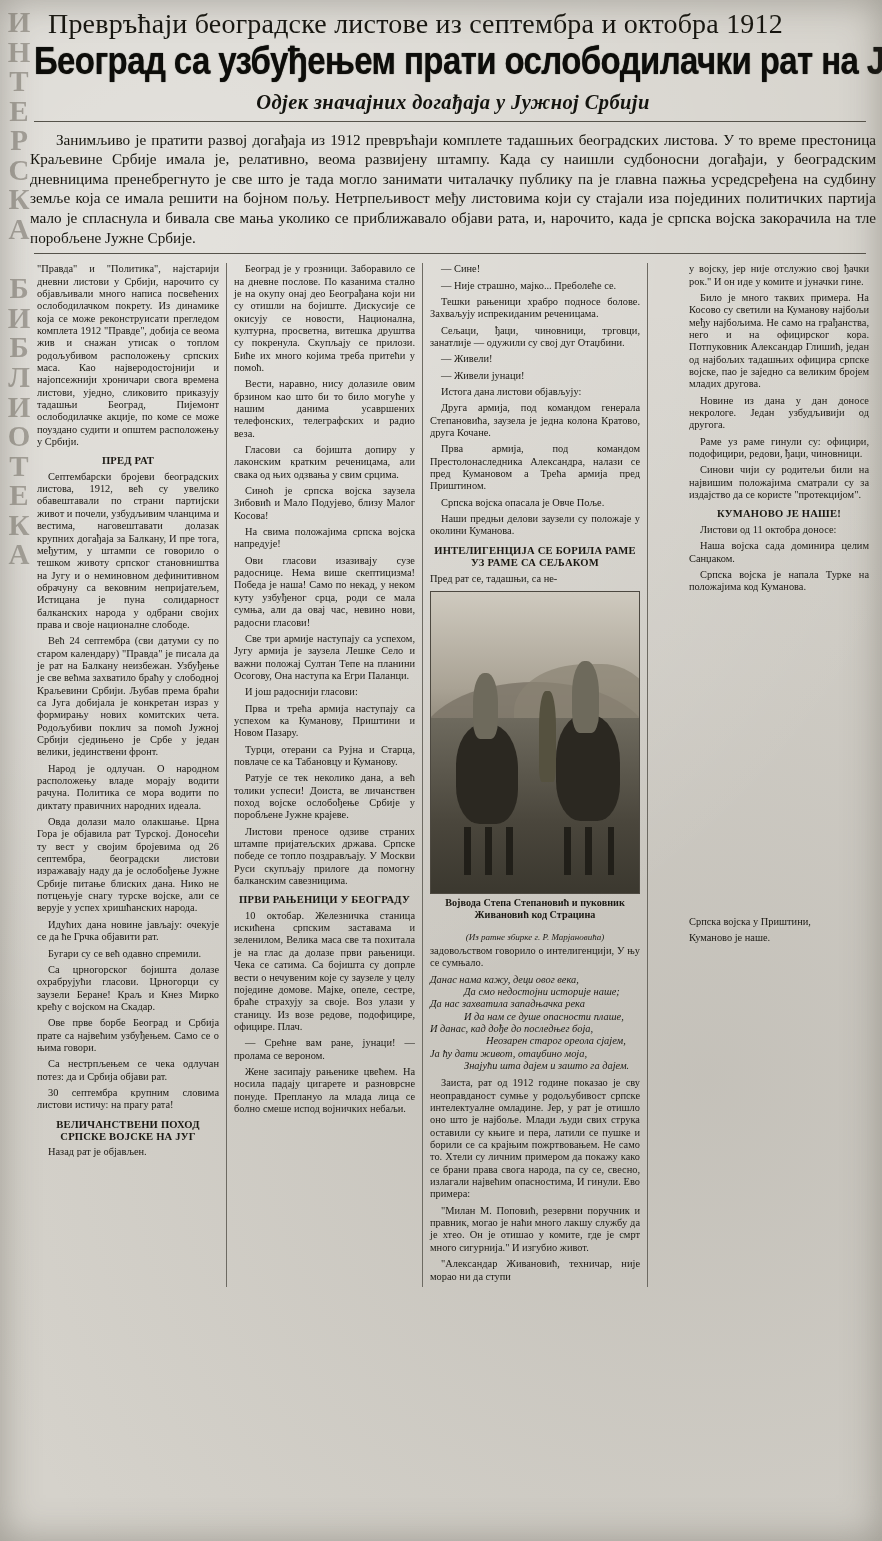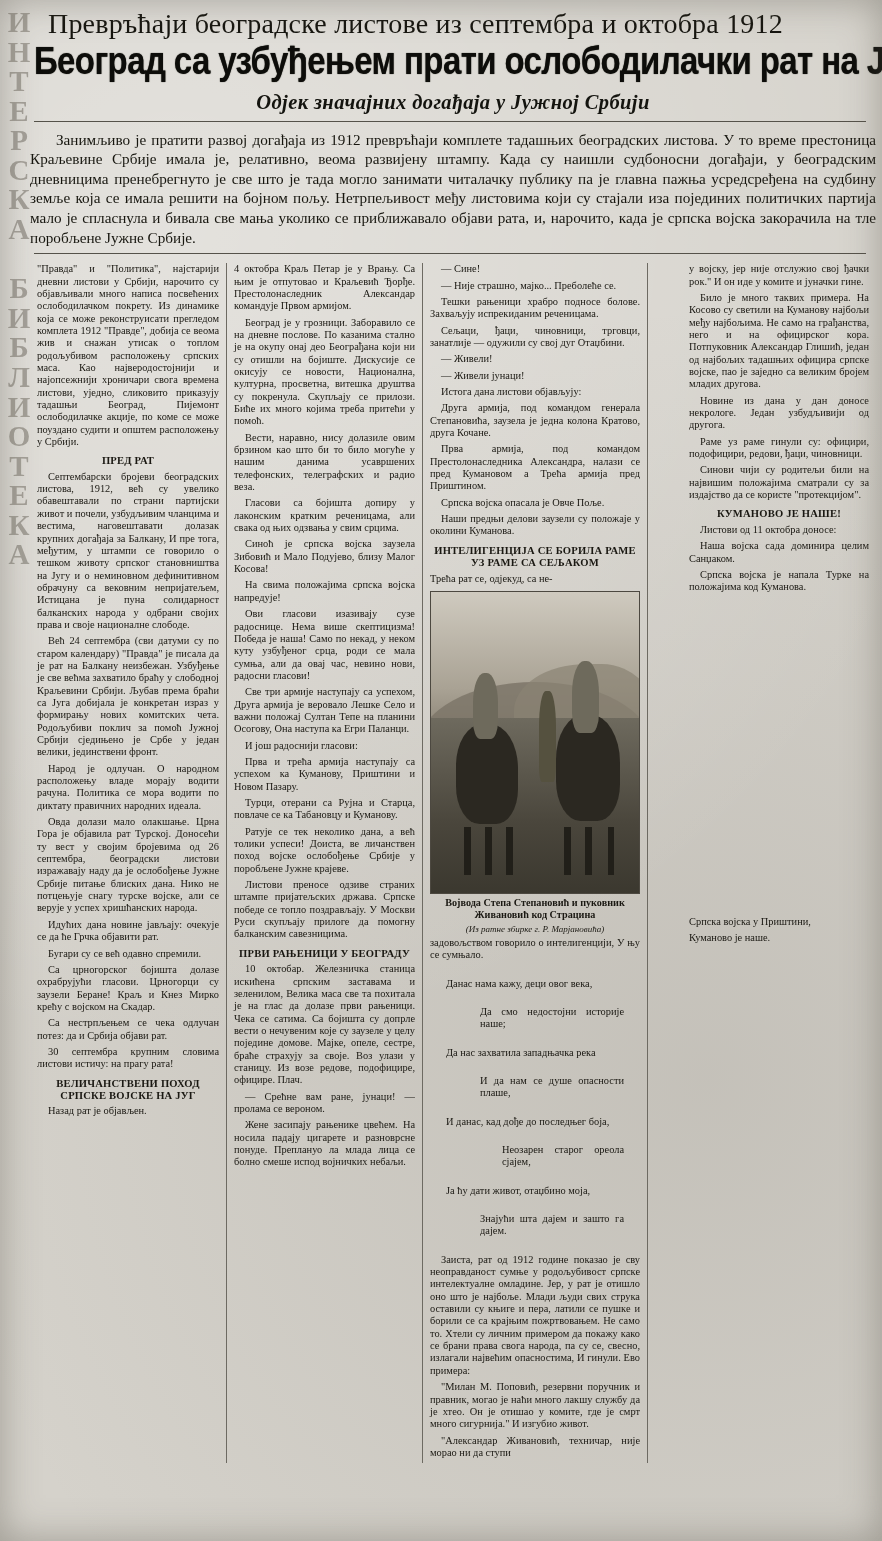--- a/index.html
+++ b/index.html
@@ -128,23 +128,23 @@
   .r2{left:68%;top:23%;width:13%;height:24%;}
   .standing{
     position:absolute;left:52%;top:33%;width:8%;height:30%;
     background:#55513f;border-radius:40% 40% 18% 18%;
   }
   .leg{position:absolute;background:#211f19;width:3.2%;height:16%;bottom:6%;}
   .caption{
     font-size:10.2px;font-weight:bold;text-align:center;line-height:12px;
     margin-top:3px;text-indent:0;
   }
-  .caption small{display:block;font-weight:normal;font-style:italic;font-size:9px;margin-top:2px;}
+  .caption small{display:block;font-weight:normal;font-style:italic;font-size:9px;margin-top:10px;}
   .poem{font-style:normal;}
-  .poem p{text-indent:0;margin:16px;}
+  .poem p{text-indent:0;margin:0;font-style:italic;}
   .poem p.ind{padding-left:34px;}
   .poem p.ind2{padding-left:56px;}
   .edge-shadow{
     position:absolute;inset:0;pointer-events:none;
     box-shadow:inset 0 0 38px rgba(90,86,76,.45);
   }
 </style>
 </head>
 <body>
 
@@ -190,35 +190,35 @@
       <div class="col c1">
         <p class="noind">"Правда" и "Политика", најстарији дневни листови у Србији, нарочито су објављивали много написа посвећених ослободилачком покрету.  Из динамике која се може реконструисати прегледом комплета 1912 "Правде", добија се веома жив и снажан утисак о топлом родољубивом расположењу српских маса. Као најверодостојнији и најопсежнији хроничари свога времена листови, уједно, сликовито приказују тадашњи Београд, Пијемонт ослободилачке акције, по коме се може поуздано судити и општем расположењу у Србији.</p>
         <h3>ПРЕД РАТ</h3>
         <p>Септембарски бројеви београдских листова, 1912, већ су увелико обавештавали по страни партијски живот и почели, узбудљивим чланцима и вестима, наговештавати долазак крупних догађаја за Балкану, И пре тога, међутим, у штампи се говорило о тешком животу српског становништва на Југу и о неминовном дефинитивном обрачуну са вековним непријатељем, Истицана је пуна солидарност балканских народа у одбрани својих права и својe националне слободе.</p>
         <p>Већ 24 септембра (сви датуми су по старом календару) "Правда" је писала да је рат на Балкану неизбежан. Узбуђење је све већма захватило браћу у слободној Краљевини Србији. Љубав према браћи са Југа добијала је конкретан израз у формирању нових комитских чета. Родољубиви поклич за помоћ Јужној Србији сједињено је Србе у један велики, јединствени фронт.</p>
         <p>Народ је одлучан. О народном расположењу владе морају водити рачуна. Политика се мора водити по диктату правичних народних идеала.</p>
         <p>Овда долази мало олакшање. Црна Гора је објавила рат Турској. Доносећи ту вест у својим бројевима од 26 септембра, београдски листови изражавају наду да је ослобођење Јужне Србије питање блиских дана. Нико не потцењује снагу турске војске, али се верује у успех хришћанских народа.</p>
         <p>Идућих дана новине јављају: очекује се да ће Грчка објавити рат.</p>
         <p>Бугари су се већ одавно спремили.</p>
         <p>Са црногорског бојишта долазе охрабрујући гласови. Црногорци су заузели Беране! Краљ и Кнез Мирко крећу с војском на Скадар.</p>
+        <p>Ове прве борбе Београд и Србија прате са највећим узбуђењем. Само се о њима говори.</p>
         <p>Са нестрпљењем се чека одлучан потез: да и Србија објави рат.</p>
         <p>30 септембра крупним словима листови истичу: на прагу рата!</p>
         <h3>ВЕЛИЧАНСТВЕНИ ПОХОД СРПСКЕ ВОЈСКЕ НА ЈУГ</h3>
         <p>Назад рат је објављен.</p>
       </div>
 
       <div class="col c2">
-        <p class="noind">4 октобра Краљ Петар је у Врању. Са њим је отпутовао и Краљевић Ђорђе. Престолонаследник Александар командује Првом армијом.</p>
         <p>Београд је у грозници. Заборавило се на дневне послове. По казанима стално је на окупу онај део Београђана који ни су отишли на бојиште. Дискусије се окисују се новости, Национална, културна, просветна, витешка друштва су покренула. Скупљају се прилози. Биће их много којима треба притећи у помоћ.</p>
         <p>Вести, наравно, нису долазиле овим брзином као што би то било могуће у нашим данима усавршених телефонских, телеграфских и радио веза.</p>
         <p>Гласови са бојишта допиру у лаконским кратким реченицама, али свака од њих одзвања у свим срцима.</p>
         <p>Синоћ је српска војска заузела Зибовић и Мало Подујево, близу Малог Косова!</p>
         <p>На свима положајима српска војска напредује!</p>
         <p>Ови гласови изазивају сузе радоснице. Нема више скептицизма! Победа је наша! Само по некад, у неком куту узбуђеног срца, роди се мала сумња, али да овај час, невино нови, радосни гласови!</p>
-        <p>Све три армије наступају са успехом, Друга армија је веровало Лешке Село и важни положај Султан Тепе на планини Осогову, Она наступа ка Егри Паланци.</p>
+        <p>Све три армије наступају са успехом, Jугу армија је заузела Лешке Село и важни положај Султан Тепе на планини Осогову, Она наступа ка Егри Паланци.</p>
         <p>И још радоснији гласови:</p>
         <p>Прва и трећа армија наступају са успехом ка Куманову, Приштини и Новом Пазару.</p>
         <p>Турци, отерани са Рујна и Старца, повлаче се ка Табановцу и Куманову.</p>
         <p>Ратује се тек неколико дана, а већ толики успеси! Доиста, ве личанствен поход војске ослобођење Србије у поробљене Јужне крајеве.</p>
         <p>Листови преносе одзиве страних штампе пријатељских држава. Српске победе се топло поздрављају. У Москви Руси скупљају прилоге да помогну балканским савезницима.</p>
         <h3>ПРВИ РАЊЕНИЦИ У БЕОГРАДУ</h3>
         <p>10 октобар. Железничка станица искићена српским заставама и зеленилом, Велика маса све та похитала је на глас да долазе први рањеници. Чека се сатима. Са бојишта су допрле вести о нечувеним које су заузеле у целу поједине домове. Мајке, опеле, сестре, браће страхују за своје. Воз улази у станицу. Из возе редове, подофицире, официре. Плач.</p>
         <p class="dash">— Срећне вам ране, јунаци! — пролама се вероном.</p>
         <p>Жене засипају рањенике цвећем. На носила падају цигарете и разноврсне понуде. Преплануо ла млада лица се болно смеше испод војничких небаљи.</p>
       </div>
@@ -229,21 +229,21 @@
         <p>Тешки рањеници храбро подносе болове. Захваљују испрекиданим реченицама.</p>
         <p>Сељаци, ђаци, чиновници, трговци, занатлије — одужили су свој дуг Отаџбини.</p>
         <p class="dash">— Живели!</p>
         <p class="dash">— Живели јунаци!</p>
         <p>Истога дана листови објављују:</p>
         <p>Друга армија, под командом генерала Степановића, заузела је једна колона Кратово, друга Кочане.</p>
         <p>Прва армија, под командом Престолонаследника Александра, налази се пред Кумановом а Трећа армија пред Приштином.</p>
         <p>Српска војска опасала је Овче Поље.</p>
         <p>Наши предњи делови заузели су положаје у околини Куманова.</p>
         <h3>ИНТЕЛИГЕНЦИЈА СЕ БОРИЛА РАМЕ УЗ РАМЕ СА СЕЉАКОМ</h3>
-        <p class="noind">Трећа рат се, одјекуд, са не-</p>
+        <p class="noind">Пред рат се, тадашњи, са не-</p>
 
         <div class="photo-wrap">
           <div class="photo">
             <div class="sky"></div>
             <div class="hill"></div>
             <div class="hill2"></div>
             <div class="ground"></div>
             <div class="horse h1"></div>
             <div class="horse h2"></div>
             <div class="rider r1"></div>

